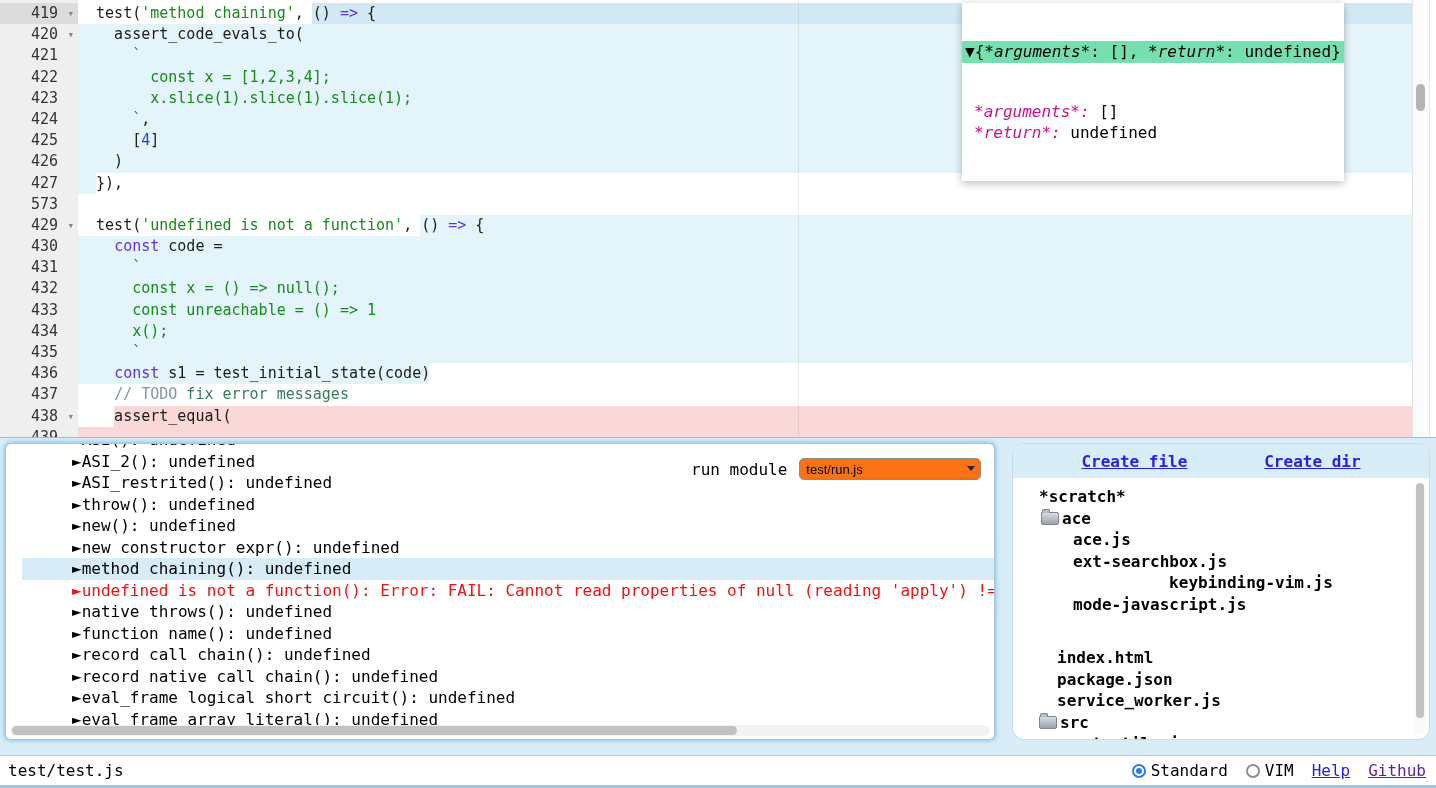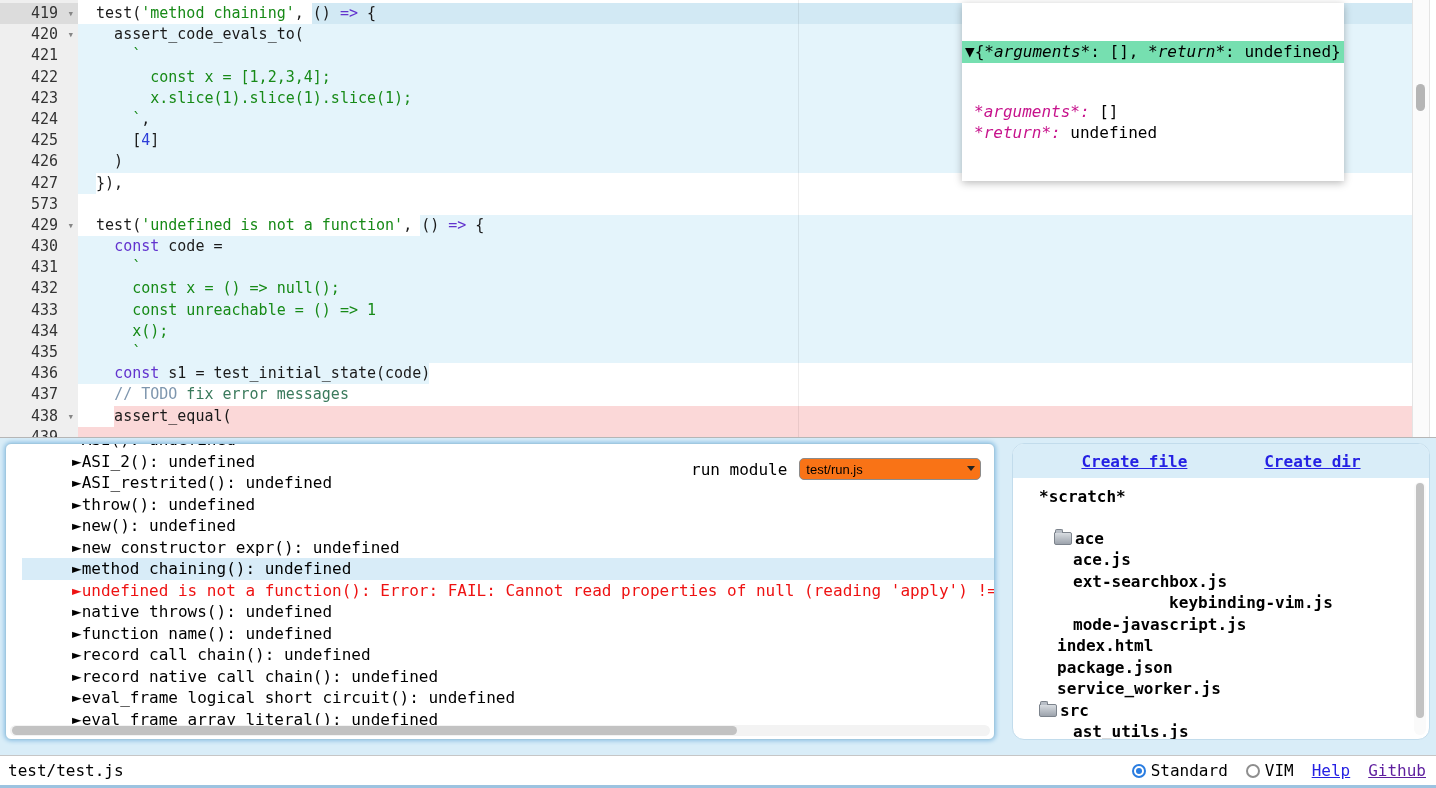--- a/index.html
+++ b/index.html
@@ -235,26 +235,26 @@
       </div>
     </div>
 
     <div class="panel files-panel">
       <div class="files-header">
         <a class="lnk-blue">Create file</a>
         <a class="lnk-blue">Create dir</a>
       </div>
       <div class="tree" id="tree">
           <div class="tree-row" style="padding-left: 26px;"><span>*scratch*</span></div>
-          <div class="tree-row" style="padding-left: 41px; margin-top: 20px;"><span class="folder"></span><span>ace</span></div>
+          <div class="tree-row" style="padding-left: 28px;"><span class="folder"></span><span>ace</span></div>
           <div class="tree-row" style="padding-left: 60px;"><span>ace.js</span></div>
           <div class="tree-row" style="padding-left: 60px;"><span>ext-searchbox.js</span></div>
           <div class="tree-row" style="padding-left: 60px; justify-content: center;"><span>keybinding-vim.js</span></div>
           <div class="tree-row" style="padding-left: 60px;"><span>mode-javascript.js</span></div>
-          <div class="tree-row" style="padding-left: 44px;"><span>index.html</span></div>
+          <div class="tree-row" style="padding-left: 44px; margin-top: 32px;"><span>index.html</span></div>
           <div class="tree-row" style="padding-left: 44px;"><span>package.json</span></div>
           <div class="tree-row" style="padding-left: 44px;"><span>service_worker.js</span></div>
           <div class="tree-row" style="padding-left: 26px;"><span class="folder"></span><span>src</span></div>
           <div class="tree-row" style="padding-left: 60px;"><span>ast_utils.js</span></div>
         </div>
       <div class="v-scroll">
         <div class="v-thumb"></div>
       </div>
     </div>
   </div>

